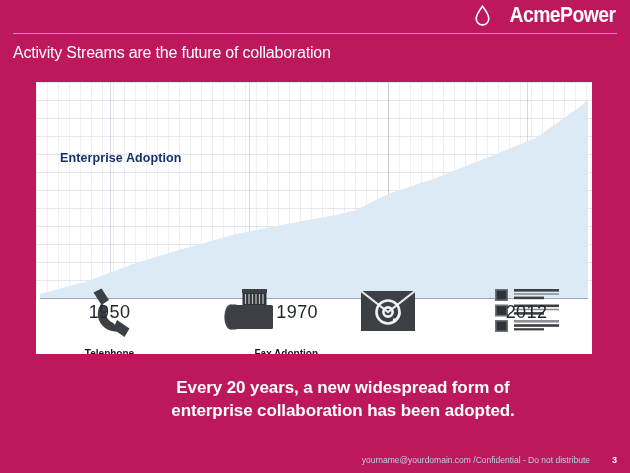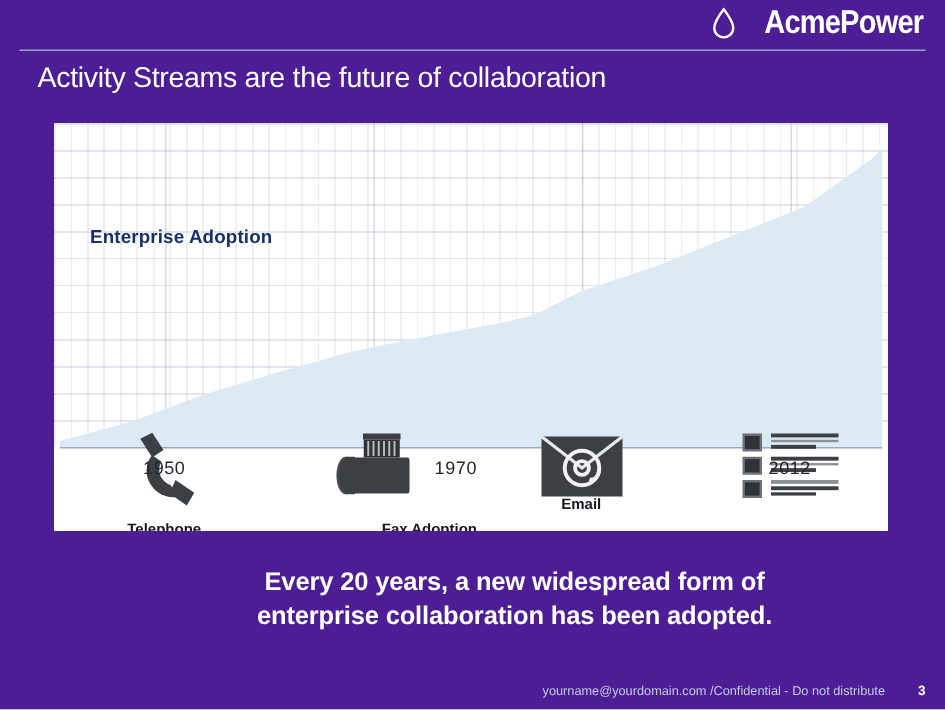--- a/index.html
+++ b/index.html
@@ -7,21 +7,21 @@
     padding: 0;
     background: #ffffff;
   }
   body {
     font-family: "Liberation Sans", sans-serif;
   }
   #slide {
     position: relative;
     width: 630px;
     height: 473px;
-    background: #4c1d95;
+    background: #be185d;
     overflow: hidden;
   }
 
   
   #header {
     position: absolute;
     left: 0; top: 0;
     width: 630px;
     height: 34px;
   }
@@ -51,25 +51,25 @@
     left: 13px;
     top: 33px;
     width: 604px;
     height: 1px;
     background: #8fa5c8;
   }
 
   
   #slide-title {
     position: absolute;
-    left: 25px;
+    left: 13px;
     top: 40px;
     width: 600px;
     color: #ffffff;
-    font-size: 19px;
+    font-size: 16px;
     line-height: 26px;
     letter-spacing: -0.2px;
     white-space: nowrap;
   }
 
   
   #chart-card {
     position: absolute;
     left: 36px;
     top: 82px;
@@ -153,21 +153,21 @@
 
   
   .xcol {
     position: absolute;
     top: 222px;
     width: 139px;
     text-align: center;
   }
   .xyear {
     color: #22262e;
-    font-size: 12px;
+    font-size: 18px;
     line-height: 17px;
     letter-spacing: 0.4px;
   }
   .xname {
     margin-top: 26px;
     color: #15181e;
     font-size: 10px;
     font-weight: bold;
     line-height: 14px;
   }
@@ -350,21 +350,20 @@
 
     <div class="xcol" style="left:4px;">
       <div class="xyear">1950</div>
       <div class="xname">Telephone</div>
     </div>
     <div class="xcol" style="left:143px;text-align:right;">
       <div class="xyear">1970</div>
       <div class="xname">Fax Adoption</div>
     </div>
     <div class="xcol" style="left:282px;">
-      <div class="xname">Email</div>
     </div>
     <div class="xcol" style="left:421px;">
       <div class="xyear">2012</div>
     </div>
 
   </div>
 
   <div id="caption">
     <div>Every 20 years, a new widespread form of</div>
     <div>enterprise collaboration has been adopted.</div>

